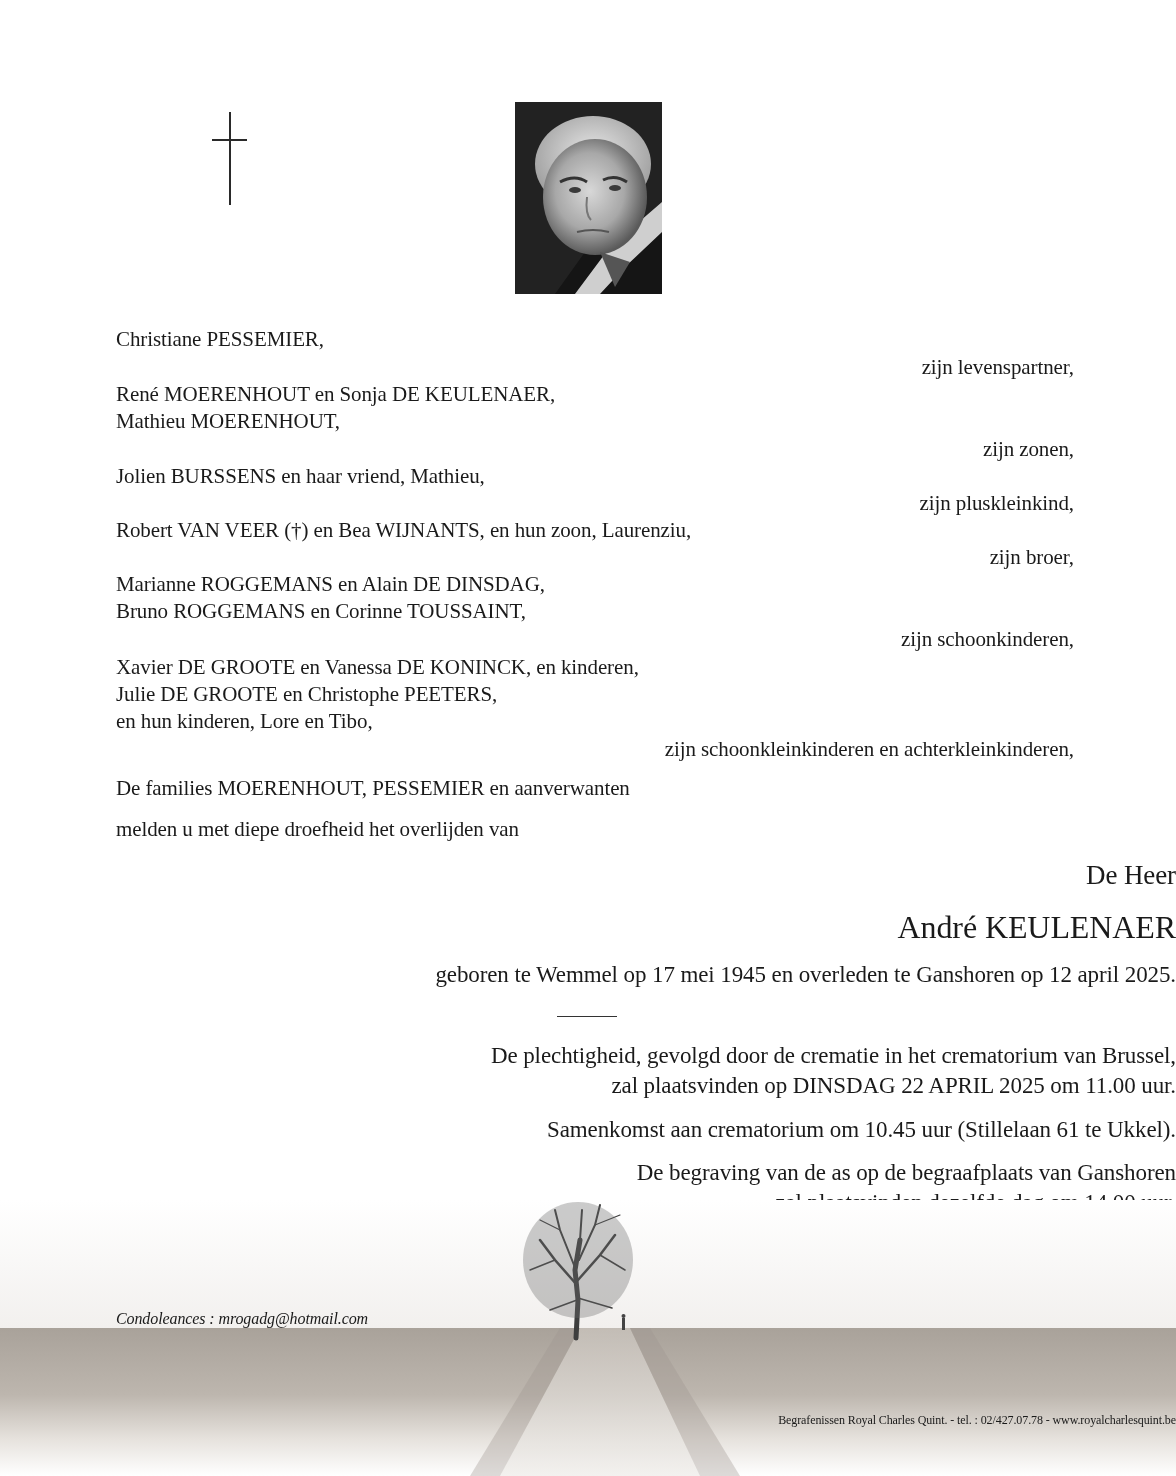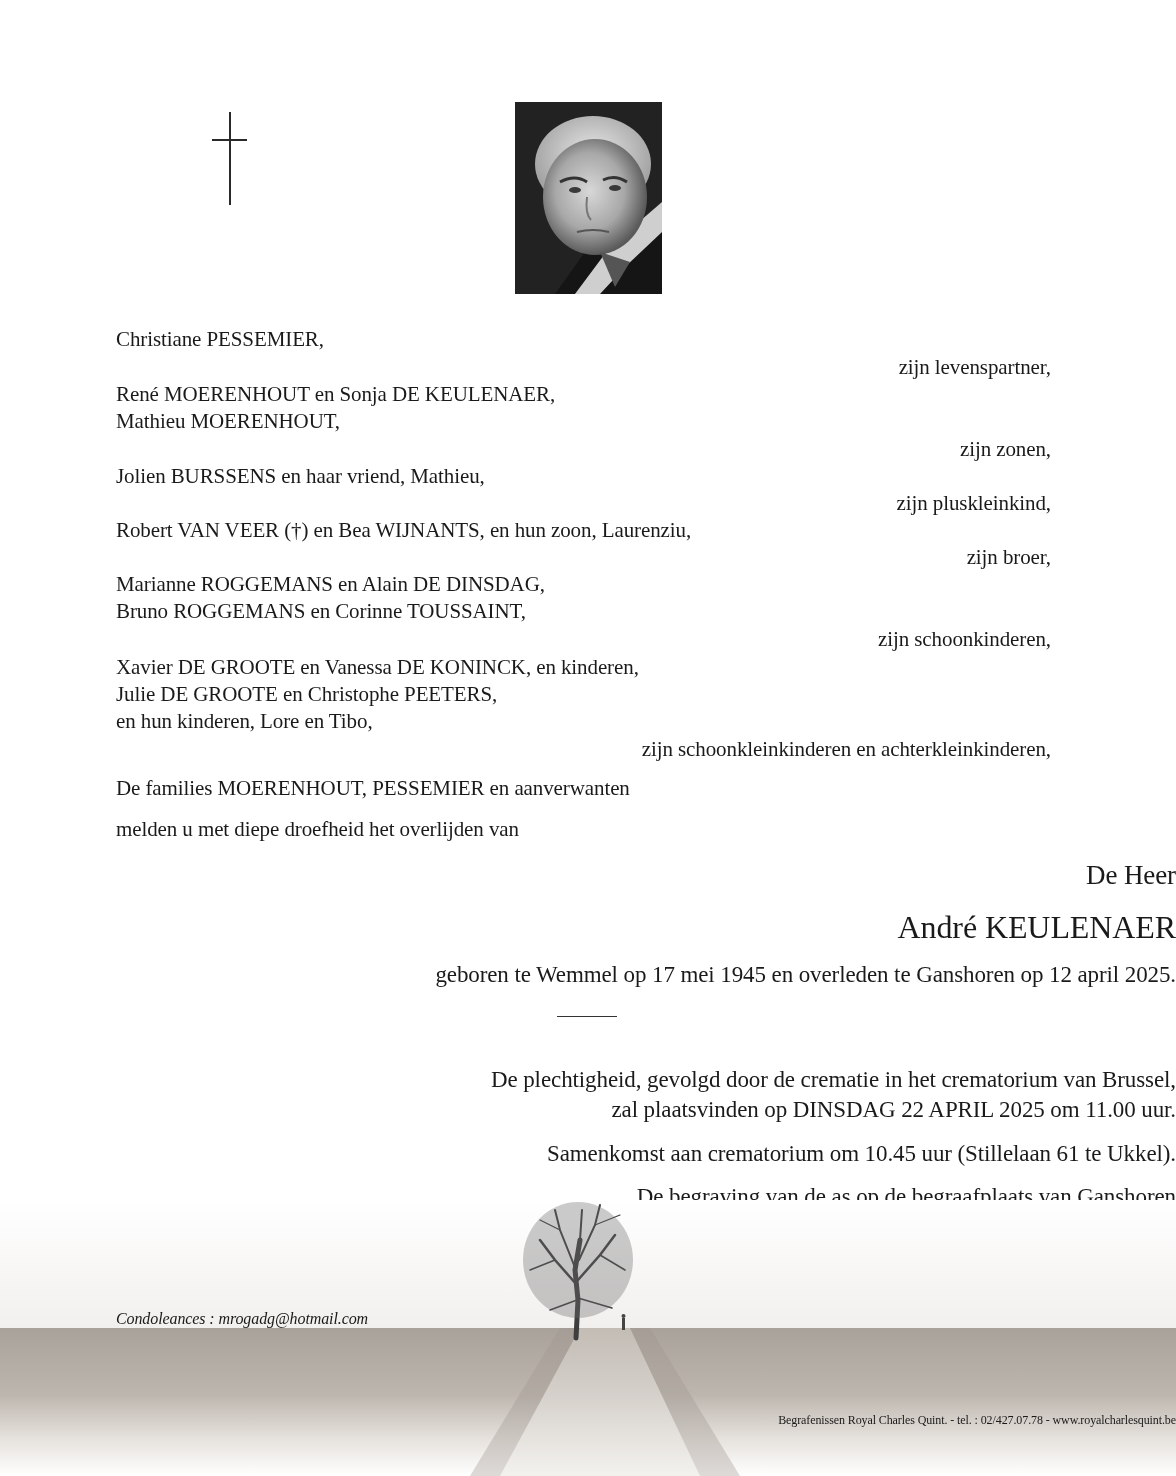--- a/index.html
+++ b/index.html
@@ -5,26 +5,26 @@
     html, body { margin: 0; padding: 0; background: #ffffff; }
     body { width: 1176px; height: 1476px; position: relative; overflow: hidden;
            font-family: "Liberation Serif", "DejaVu Serif", serif; color: #1a1a1a; }
     .cross-v { position: absolute; left: 229px; top: 112px; width: 2px; height: 93px; background: #2a2a2a; }
     .cross-h { position: absolute; left: 212px; top: 139px; width: 35px; height: 2px; background: #2a2a2a; }
     .photo { position: absolute; left: 515px; top: 102px; width: 147px; height: 192px;
              background: #1c1c1c; overflow: hidden; }
     .photo svg { display: block; }
     .line { position: absolute; font-size: 21px; line-height: 24px; white-space: nowrap; letter-spacing: -0.1px; }
     .left { left: 116px; }
-    .right { right: 125px; text-align: left; }
+    .right { right: 102px; text-align: left; }
     .center { left: 0; width: 1176px; text-align: right; }
     .salutation { font-size: 27px; line-height: 30px; }
     .name { font-size: 32px; line-height: 36px; }
     .birth { font-size: 23px; line-height: 26px; }
-    .info { font-size: 23px; line-height: 26px; margin-top: 24px; }
+    .info { font-size: 23px; line-height: 26px; }
     .sep { position: absolute; left: 557px; top: 1016px; width: 60px; height: 1px; background: #333; }
     .landscape { position: absolute; left: 0; top: 1200px; width: 1176px; height: 276px; }
     .small { font-size: 16px; line-height: 18px; }
     .footer { font-size: 12px; line-height: 16px; }
   </style>
 </head>
 <body>
 
 <div>
   <div class="cross-v"></div>

